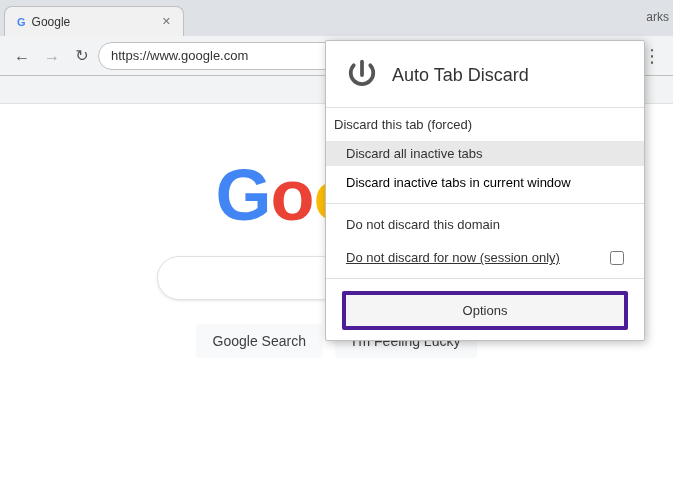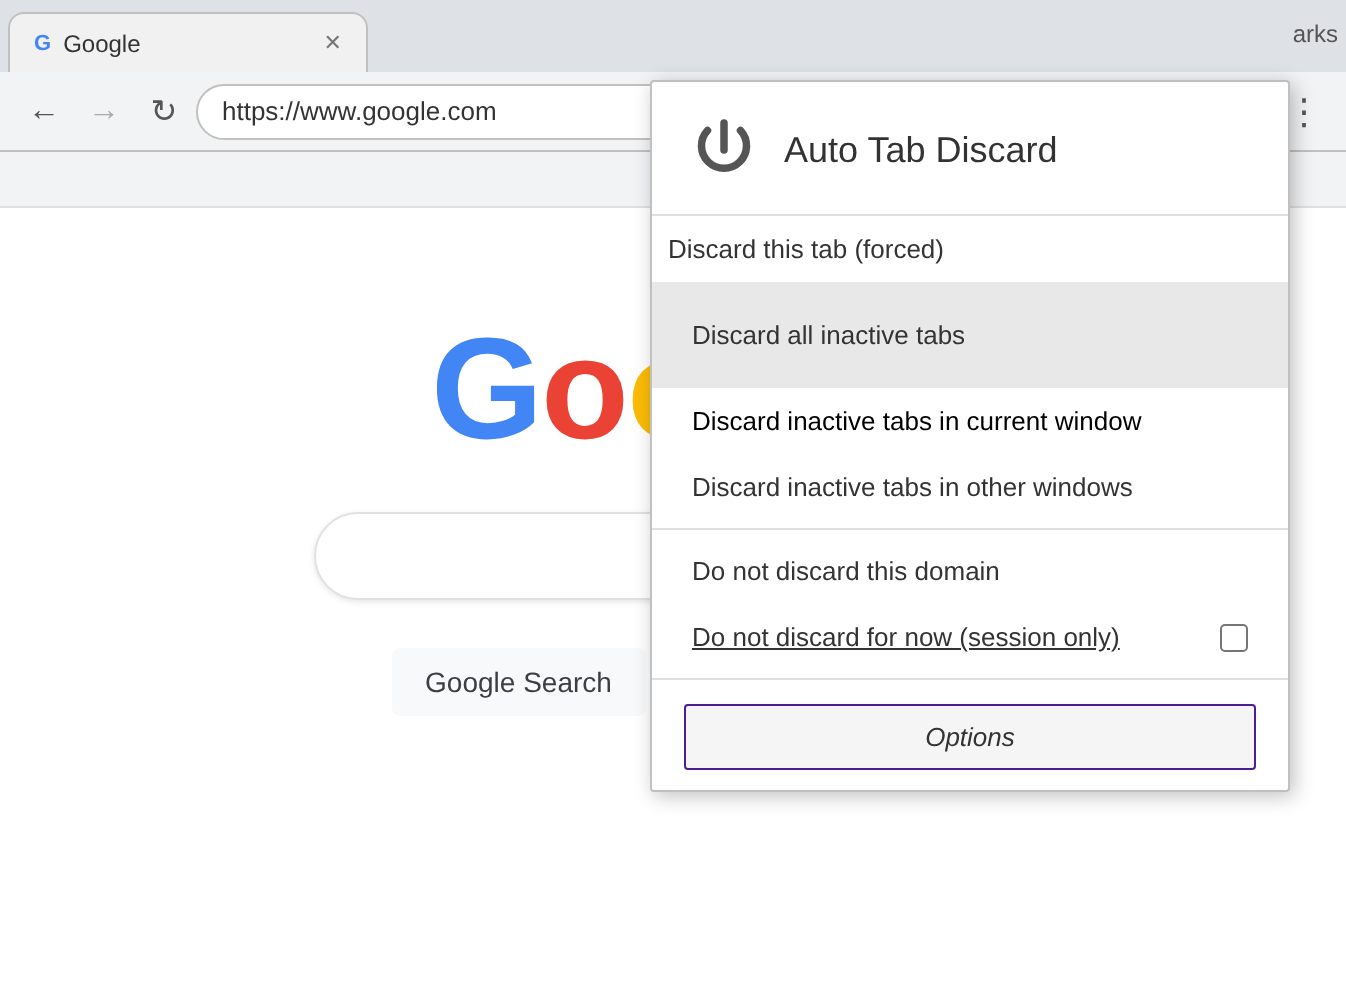--- a/index.html
+++ b/index.html
@@ -107,44 +107,41 @@
       </div>
       <span style="font-size:18px;color:#333;font-weight:normal;">Auto Tab Discard</span>
     </div>
 
     <div>
 
       <div style="padding:9px 8px;font-size:13px;color:#333;cursor:pointer;">
         <span>Discard this tab (forced)</span>
       </div>
 
-      <div style="padding:19px 20px;font-size:13px;color:#333;cursor:pointer;background:#e8e8e8;">
+      <div style="padding:5px 20px;font-size:13px;color:#333;cursor:pointer;background:#e8e8e8;">
         <span>Discard all inactive tabs</span>
       </div>
 
       <div style="padding:9px 20px;font-size:13px;color:#000000;cursor:pointer;">
         <span>Discard inactive tabs in current window</span>
       </div>
 
-      <div style="padding:9px 20px;font-size:13px;color:#333;cursor:pointer;">
-        <span>Discard inactive tabs in other windows</span>
-      </div>
 
       <div style="height:1px;background:#e0e0e0;margin:4px 0;"></div>
 
       <div style="padding:9px 20px;font-size:13px;color:#333;cursor:pointer;">
         <span>Do not discard this domain</span>
       </div>
 
       <div style="padding:9px 20px;font-size:13px;color:#333;cursor:pointer;display:flex;align-items:center;justify-content:space-between;text-decoration:underline;">
         <span>Do not discard for now (session only)</span>
         <input type="checkbox" style="width: 14px; height: 14px; cursor: pointer;">
       </div>
 
       <div style="height:1px;background:#e0e0e0;margin:4px 0;"></div>
 
       <div style="padding:8px 16px 10px 16px;">
-        <button style="width:100%;padding:8px;background:#f5f5f5;border:1px solid #4c1d95;border-radius:2px;font-size:13px;color:#333;cursor:pointer;text-align:center;font-style:italic;">Options</button>
+        <button style="width:100%;padding:8px;background:#f5f5f5;border:4px solid #4c1d95;border-radius:2px;font-size:13px;color:#333;cursor:pointer;text-align:center;">Options</button>
       </div>
     </div>
   </div>
 
 </div>
 
 </body></html>

